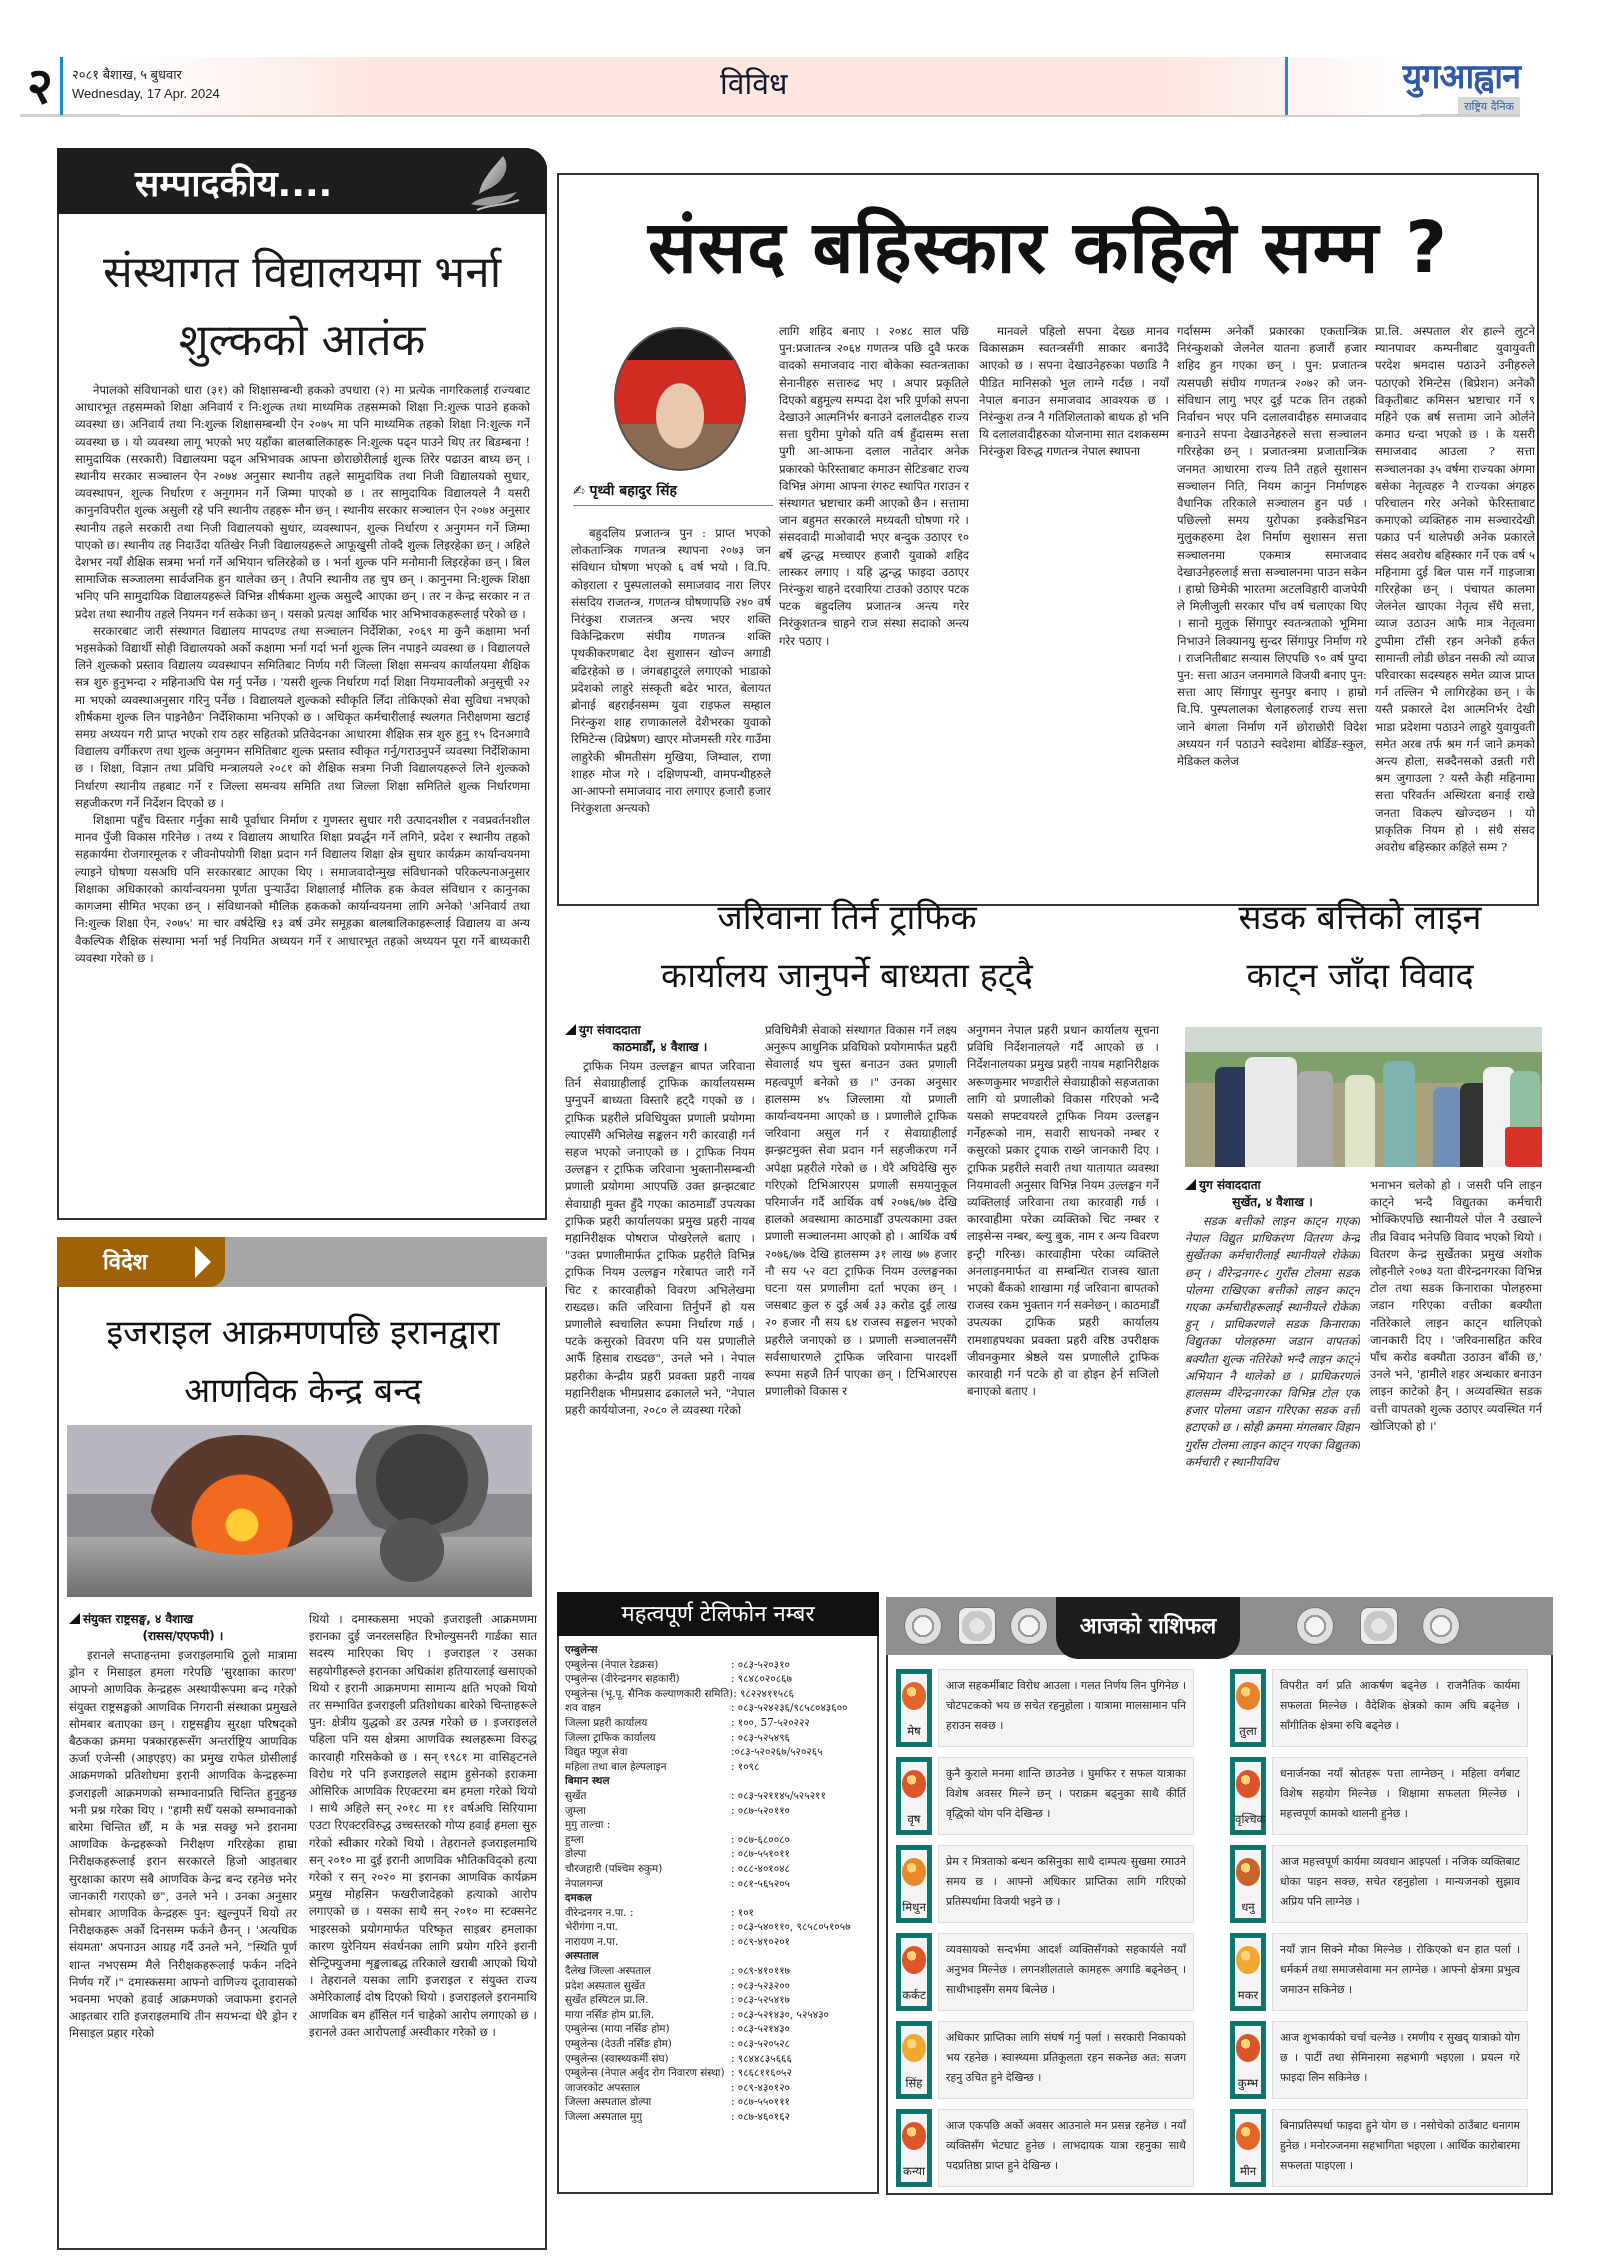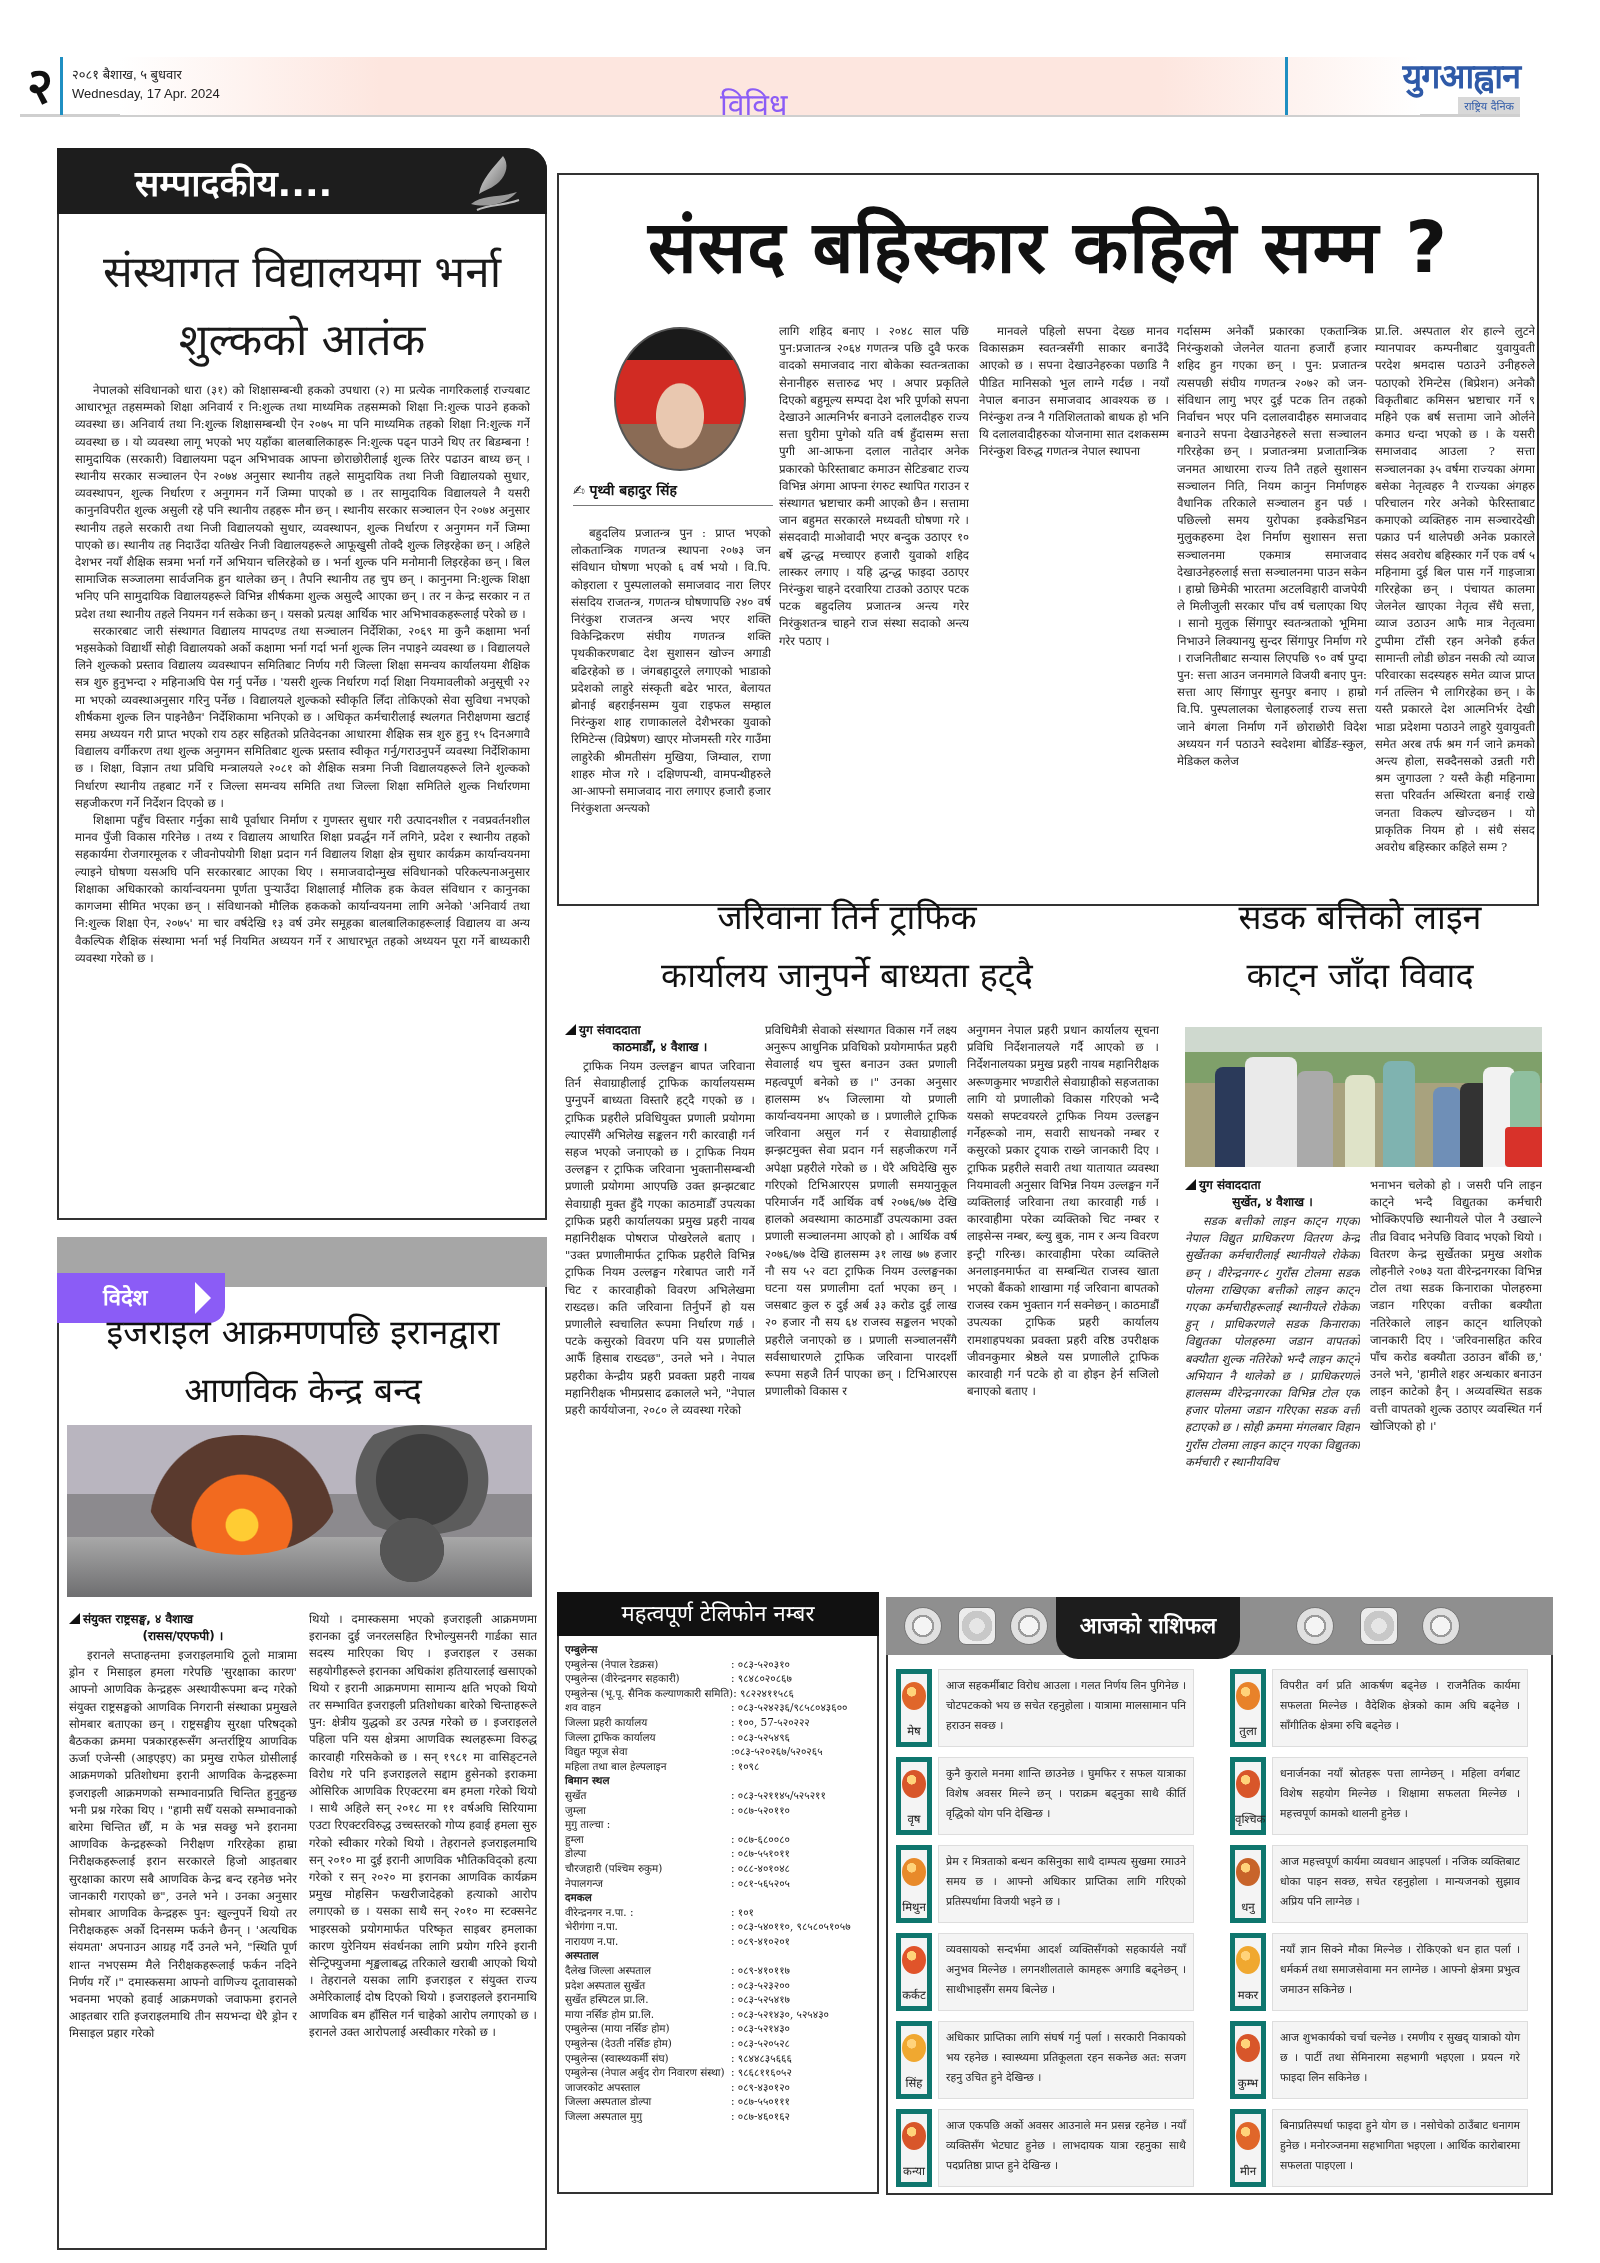--- a/index.html
+++ b/index.html
@@ -5,21 +5,21 @@
   * { box-sizing: border-box; margin: 0; padding: 0; }
   html, body { width: 1600px; height: 2263px; background: #ffffff; overflow: hidden; }
   body { font-family: "DejaVu Sans", sans-serif; color: #1a1a1a; position: relative; }
 
   
   .masthead { position: absolute; left: 20px; top: 55px; width: 1500px; height: 62px; border-bottom: 3px solid #cfcfcf; }
   .page-num { position: absolute; left: 0; top: 0; width: 40px; height: 62px; font: bold 50px "DejaVu Sans", sans-serif; line-height: 62px; text-align: center; color: #111; }
   .mast-bar { position: absolute; left: 40px; top: 2px; width: 3px; height: 58px; background: #1f8fc2; }
   .mast-band { position: absolute; left: 100px; top: 2px; width: 1300px; height: 58px; background: linear-gradient(90deg, #fff 0%, #fde6df 20%, #fde6df 80%, #fff 100%); }
   .mast-date { position: absolute; left: 52px; top: 10px; font: 13px "Liberation Sans", sans-serif; color: #222; line-height: 19px; }
-  .mast-section { position: absolute; left: 700px; top: 28px; font: 30px "DejaVu Sans", sans-serif; color: #8b5cf6; }
+  .mast-section { position: absolute; left: 700px; top: 7px; font: 30px "DejaVu Sans", sans-serif; color: #0f172a; }
   .mast-bar2 { position: absolute; left: 1265px; top: 2px; width: 3px; height: 58px; background: #1f8fc2; }
   .logo { position: absolute; left: 1275px; top: 2px; width: 225px; height: 58px; text-align: right; }
   .logo-main { font: bold 34px "DejaVu Sans", sans-serif; color: #2f5aa8; line-height: 38px; letter-spacing: -1px; }
   .logo-sub { display: inline-block; font: 11px "DejaVu Sans", sans-serif; color: #2f5aa8; background: #d8d8d8; padding: 1px 6px; }
 
   
   .box { position: absolute; border: 2px solid #333; background: #fff; }
   .col-text { font: 11.6px "DejaVu Serif", serif; line-height: 17.2px; text-align: justify; color: #222; }
   .col-text p { text-indent: 18px; margin-bottom: 0; }
 
@@ -46,21 +46,21 @@
   .byline-place { display: block; text-align: center; }
 
   
   .street-title { position: absolute; left: 1165px; top: 888px; width: 390px; font: 34px "DejaVu Serif", serif; line-height: 58px; text-align: center; color: #111; }
   .street-photo { position: absolute; left: 1185px; top: 1027px; width: 357px; height: 140px; background: linear-gradient(180deg, #cfd9cf 0 18%, #7fa06a 18% 40%, #a8a27e 40% 100%); overflow: hidden; }
   .street-photo .person { position: absolute; bottom: 0; border-radius: 8px 8px 0 0; }
 
   
   .foreign { left: 57px; top: 1237px; width: 490px; height: 1013px; }
   .fr-header { position: absolute; left: -2px; top: -2px; width: 490px; height: 50px; background: #a6a6a6; }
-  .fr-label { position: absolute; left: 0; top: 0; width: 168px; height: 50px; background: #8b5cf6; border-radius: 0 0 16px 0; margin-top: 36px; }
+  .fr-label { position: absolute; left: 0; top: 0; width: 168px; height: 50px; background: #a16207; border-radius: 0 0 16px 0; }
   .fr-label span { position: absolute; left: 46px; top: 8px; font: bold 22px "DejaVu Sans", sans-serif; color: #fff; }
   .fr-arrow { position: absolute; left: 138px; top: 9px; width: 0; height: 0; border-top: 16px solid transparent; border-bottom: 16px solid transparent; border-left: 16px solid #fff; }
   .fr-title { position: absolute; left: 6px; top: 64px; width: 476px; font: 34px "DejaVu Serif", serif; line-height: 58px; text-align: center; color: #111; }
   .fr-photo { position: absolute; left: 8px; top: 186px; width: 465px; height: 172px; overflow: hidden; background: linear-gradient(180deg, #b9b5bf 0 40%, #8c8a8e 40% 100%); }
   .fr-cols { position: absolute; top: 372px; left: 10px; width: 470px; height: 632px; }
 
   
   .phone { left: 557px; top: 1592px; width: 322px; height: 270px; }
   .phone { height: 602px; }
   .ph-header { position: absolute; left: -2px; top: -2px; width: 322px; height: 44px; background: #111; text-align: center; font: 22px "DejaVu Sans", sans-serif; color: #fff; line-height: 44px; }

